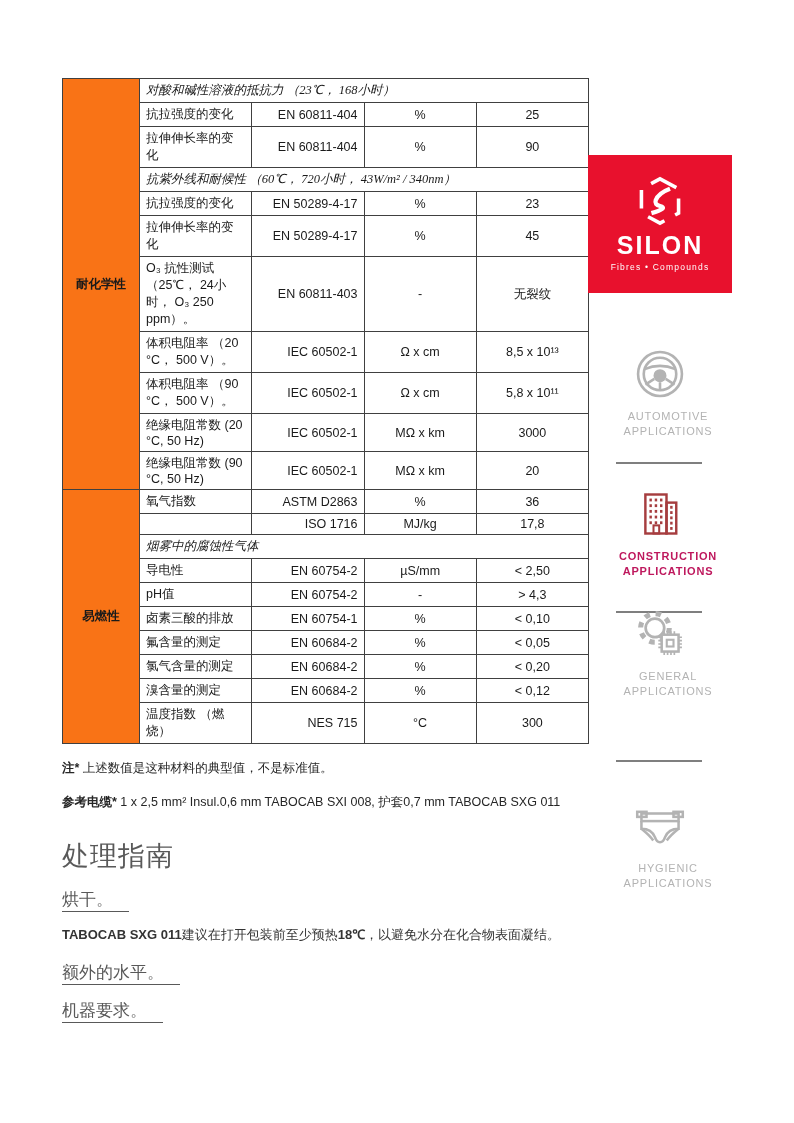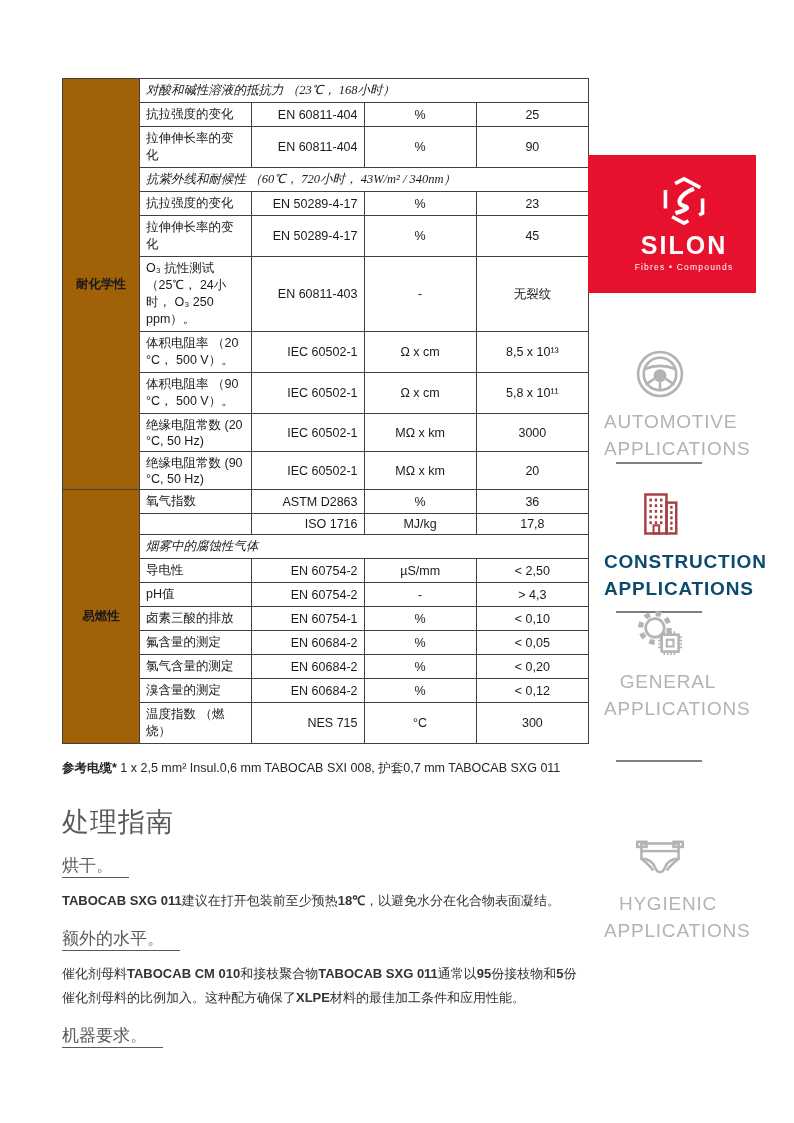--- a/index.html
+++ b/index.html
@@ -5,47 +5,47 @@
   html,body{margin:0;padding:0;}
   body{background:#ffffff;font-family:"Liberation Sans",sans-serif;}
   .page{position:relative;width:794px;height:1123px;background:#ffffff;overflow:hidden;}
 
   
   .content{position:absolute;left:62px;top:78px;width:527px;}
 
   
   table.props{border-collapse:collapse;width:527px;table-layout:fixed;}
   table.props td{border:1px solid #404040;font-size:12.5px;color:#1a1a1a;padding:3px 6px;vertical-align:middle;}
-  td.cat{background:#a16207;font-weight:bold;text-align:center;width:64px;font-size:13px;color:#111;}
+  td.cat{background:#f97316;font-weight:bold;text-align:center;width:64px;font-size:13px;color:#111;}
   td.name-cell{width:248px;text-align:left;padding-left:10px;}
   td.standard-cell{width:84px;text-align:right;}
   td.unit-cell{width:56px;text-align:center;}
   td.value-cell{width:67px;text-align:center;}
   td.span-cell{font-family:"Liberation Serif",serif;font-style:italic;font-size:12.5px;padding:2px 8px;color:#1a1a1a;}
 
   
   .note-line{font-size:12.5px;color:#262626;margin-top:15px;line-height:1.5;}
   .note-line .lbl{font-weight:bold;}
 
   
   .proc-title{font-size:27px;color:#595959;margin-top:26px;margin-bottom:6px;font-weight:400;letter-spacing:1px;}
   .sub-heading{display:inline-block;font-size:17px;color:#595959;border-bottom:1px solid #595959;padding-right:16px;margin-top:14px;margin-bottom:0;display:block;width:-moz-fit-content;width:fit-content;}
   p.body-par{font-size:13px;color:#333333;line-height:1.85;margin:11px 0 9px 0;}
 
   
-  .logo-block{position:absolute;left:588px;top:155px;width:144px;height:138px;display:flex;flex-direction:column;align-items:center;justify-content:center;padding-left:24px;}
+  .logo-block{position:absolute;left:588px;top:155px;width:144px;height:138px;display:flex;flex-direction:column;align-items:center;justify-content:center;}
   .logo-mark{width:46px;height:50px;margin-bottom:7px;}
   .logo-brand{color:#ffffff;font-weight:bold;font-size:25px;letter-spacing:2px;line-height:1;}
   .logo-tagline{color:#ffffff;font-size:8.5px;letter-spacing:1.2px;margin-top:4px;}
 
   .rail-item{position:absolute;left:588px;width:144px;text-align:center;}
   .rail-icon{display:block;margin:0 auto 9px auto;}
-  .rail-label{font-size:19px;letter-spacing:0.8px;line-height:1.4;padding-left:16px;}
+  .rail-label{font-size:11px;letter-spacing:0.8px;line-height:1.4;padding-left:16px;}
   .rail-label.gray{color:#b3b3b3;}
-  .rail-label.red{color:#0c4a6e;font-weight:600;}
+  .rail-label.red{color:#be185d;font-weight:600;}
   .rail-divider{position:absolute;left:616px;width:86px;height:2px;background:#7f7f7f;}
 </style>
 </head>
 <body>
 
 <div class="page">
 
   <div class="content">
 
     <table class="props">
@@ -166,30 +166,32 @@
           <tr>
             <td class="name-cell">温度指数 （燃烧）</td>
             <td class="standard-cell">NES 715</td>
             <td class="unit-cell">°C</td>
             <td class="value-cell">300</td>
           </tr>
         </tbody>
     </table>
 
     <div class="note-line">
+      <span class="lbl">注*</span><span> 上述数值是这种材料的典型值，不是标准值。</span>
+    </div>
+    <div class="note-line">
       <span class="lbl">参考电缆*</span><span> 1 x 2,5 mm² Insul.0,6 mm TABOCAB SXI 008, 护套0,7 mm TABOCAB SXG 011</span>
     </div>
 
     <div class="proc-title">处理指南</div>
 
     <div>
         <div class="sub-heading">烘干。</div>
         <p class="body-par"><b>TABOCAB SXG 011</b>建议在打开包装前至少预热<b>18℃</b>，以避免水分在化合物表面凝结。</p>
         <div class="sub-heading">额外的水平。</div>
-        <p class="body-par">催化剂母料<b>TABOCAB CM 010</b>和接枝聚合物<b>TABOCAB SXG 011</b>通常以<b>95</b>份接枝物和<b>5</b>份催化剂母料的比例加入。这种配方确保了<b>XLPE</b>材料的最佳加工条件和应用性能。</p>
         <div class="sub-heading">机器要求。</div>
       </div>
 
   </div>
 
   <div class="logo-block" style="background: rgb(232, 17, 45);">
     <svg class="logo-mark" viewBox="0 0 64 70">
       <path d="M32 4 L58 18 L58 52 L32 66 L6 52 L6 18 Z" fill="none" stroke="#ffffff" stroke-width="5" stroke-linejoin="miter" stroke-dasharray="26 17"></path>
       <path d="M46 18 Q30 24 26 34 Q24 40 32 42 Q44 45 20 52" fill="none" stroke="#ffffff" stroke-width="6"></path>
     </svg>
@@ -264,21 +266,21 @@
       </g>
     </svg>
     <div class="rail-label gray">
       <div>GENERAL</div>
       <div>APPLICATIONS</div>
     </div>
   </div>
 
   <div class="rail-divider" style="top:760px;"></div>
 
-  <div class="rail-item" style="top:832px;">
+  <div class="rail-item" style="top:802px;">
     <svg class="rail-icon" width="54" height="50" viewBox="0 0 64 56">
       <g fill="none" stroke="#b3b3b3" stroke-width="3">
         <rect x="10" y="12" width="44" height="9"></rect>
         <rect x="5" y="10" width="11" height="6"></rect>
         <rect x="48" y="10" width="11" height="6"></rect>
         <path d="M10 21 L10 30 Q22 30 26 40 Q28 46 32 46 Q36 46 38 40 Q42 30 54 30 L54 21"></path>
         <path d="M10 30 Q20 38 24 44 M54 30 Q44 38 40 44"></path>
       </g>
     </svg>
     <div class="rail-label gray">

